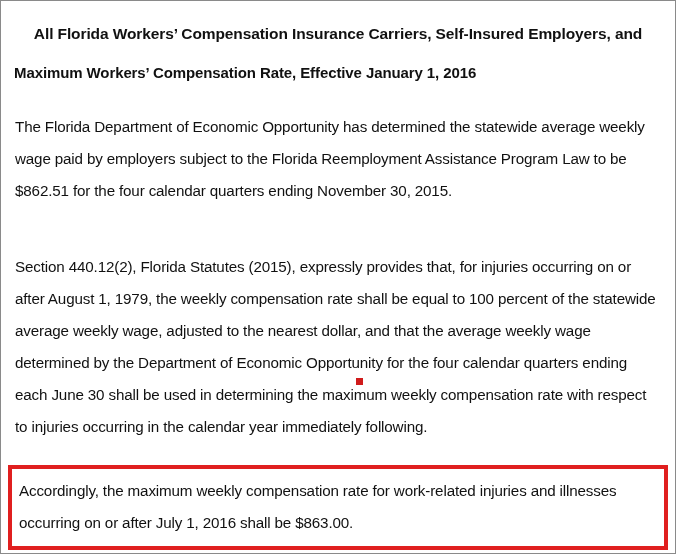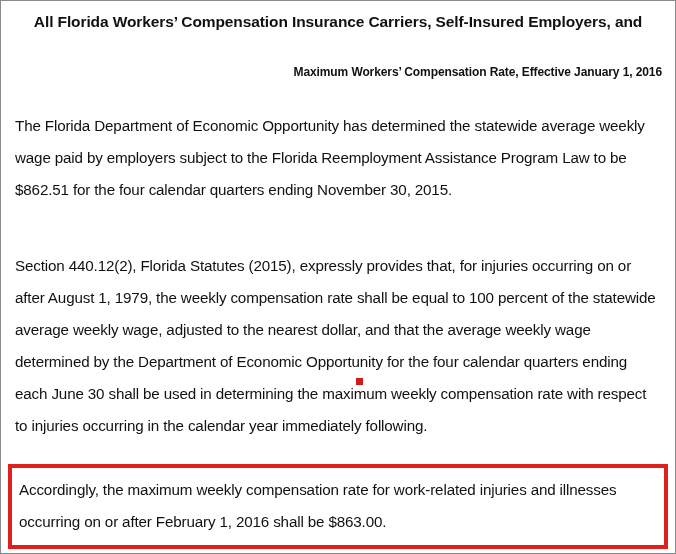--- a/index.html
+++ b/index.html
@@ -17,42 +17,42 @@
     box-sizing: border-box;
     background: #ffffff;
     border: 1px solid #8a8a8a;
     overflow: hidden;
   }
   .doc-inner {
     position: relative;
     width: 100%;
     height: 100%;
     box-sizing: border-box;
-    padding: 0 13px;
+    padding: 12px 13px;
   }
   .heading {
     text-align: center;
     font-weight: bold;
     font-size: 15.5px;
     color: #111111;
     line-height: 23px;
     letter-spacing: -0.1px;
   }
   .heading-block {
     padding-top: 9px;
     padding-left: 2px;
     padding-right: 2px;
   }
   .subheading {
-    text-align: right;
+    text-align: left;
     font-weight: bold;
-    font-size: 12px;
+    font-size: 15px;
     color: #111111;
     line-height: 22px;
-    margin-top: 28px;
+    margin-top: 17px;
     letter-spacing: -0.1px;
   }
   .para {
     font-size: 15.2px;
     color: #111111;
     line-height: 32px;
     letter-spacing: -0.15px;
     text-align: left;
     margin: 0;
     padding-left: 1px;
@@ -89,19 +89,19 @@
       <div class="heading">All Florida Workers’ Compensation Insurance Carriers, Self-Insured Employers, and</div>
     </div>
 
     <div class="subheading">Maximum Workers’ Compensation Rate, Effective January 1, 2016</div>
 
     <p class="para para-1">The Florida Department of Economic Opportunity has determined the statewide average weekly wage paid by employers subject to the Florida Reemployment Assistance Program Law to be $862.51 for the four calendar quarters ending November 30, 2015.</p>
 
     <p class="para para-2">Section 440.12(2), Florida Statutes (2015), expressly provides that, for injuries occurring on or after August 1, 1979, the weekly compensation rate shall be equal to 100 percent of the statewide average weekly wage, adjusted to the nearest dollar, and that the average weekly wage determined by the Department of Economic Opportunity for the four calendar quarters ending each June 30 shall be used in determining the maximum weekly compensation rate with respect to injuries occurring in the calendar year immediately following.</p>
 
     <div class="highlight-box">
-      <p class="para">Accordingly, the maximum weekly compensation rate for work-related injuries and illnesses occurring on or after February 1, 2016 shall be $863.00.</p>
+      <p class="para">Accordingly, the maximum weekly compensation rate for work-related injuries and illnesses occurring on or after July 1, 2016 shall be $863.00.</p>
     </div>
 
   </div>
 
   <div class="red-mark"></div>
 </div>
 
 </body></html>

